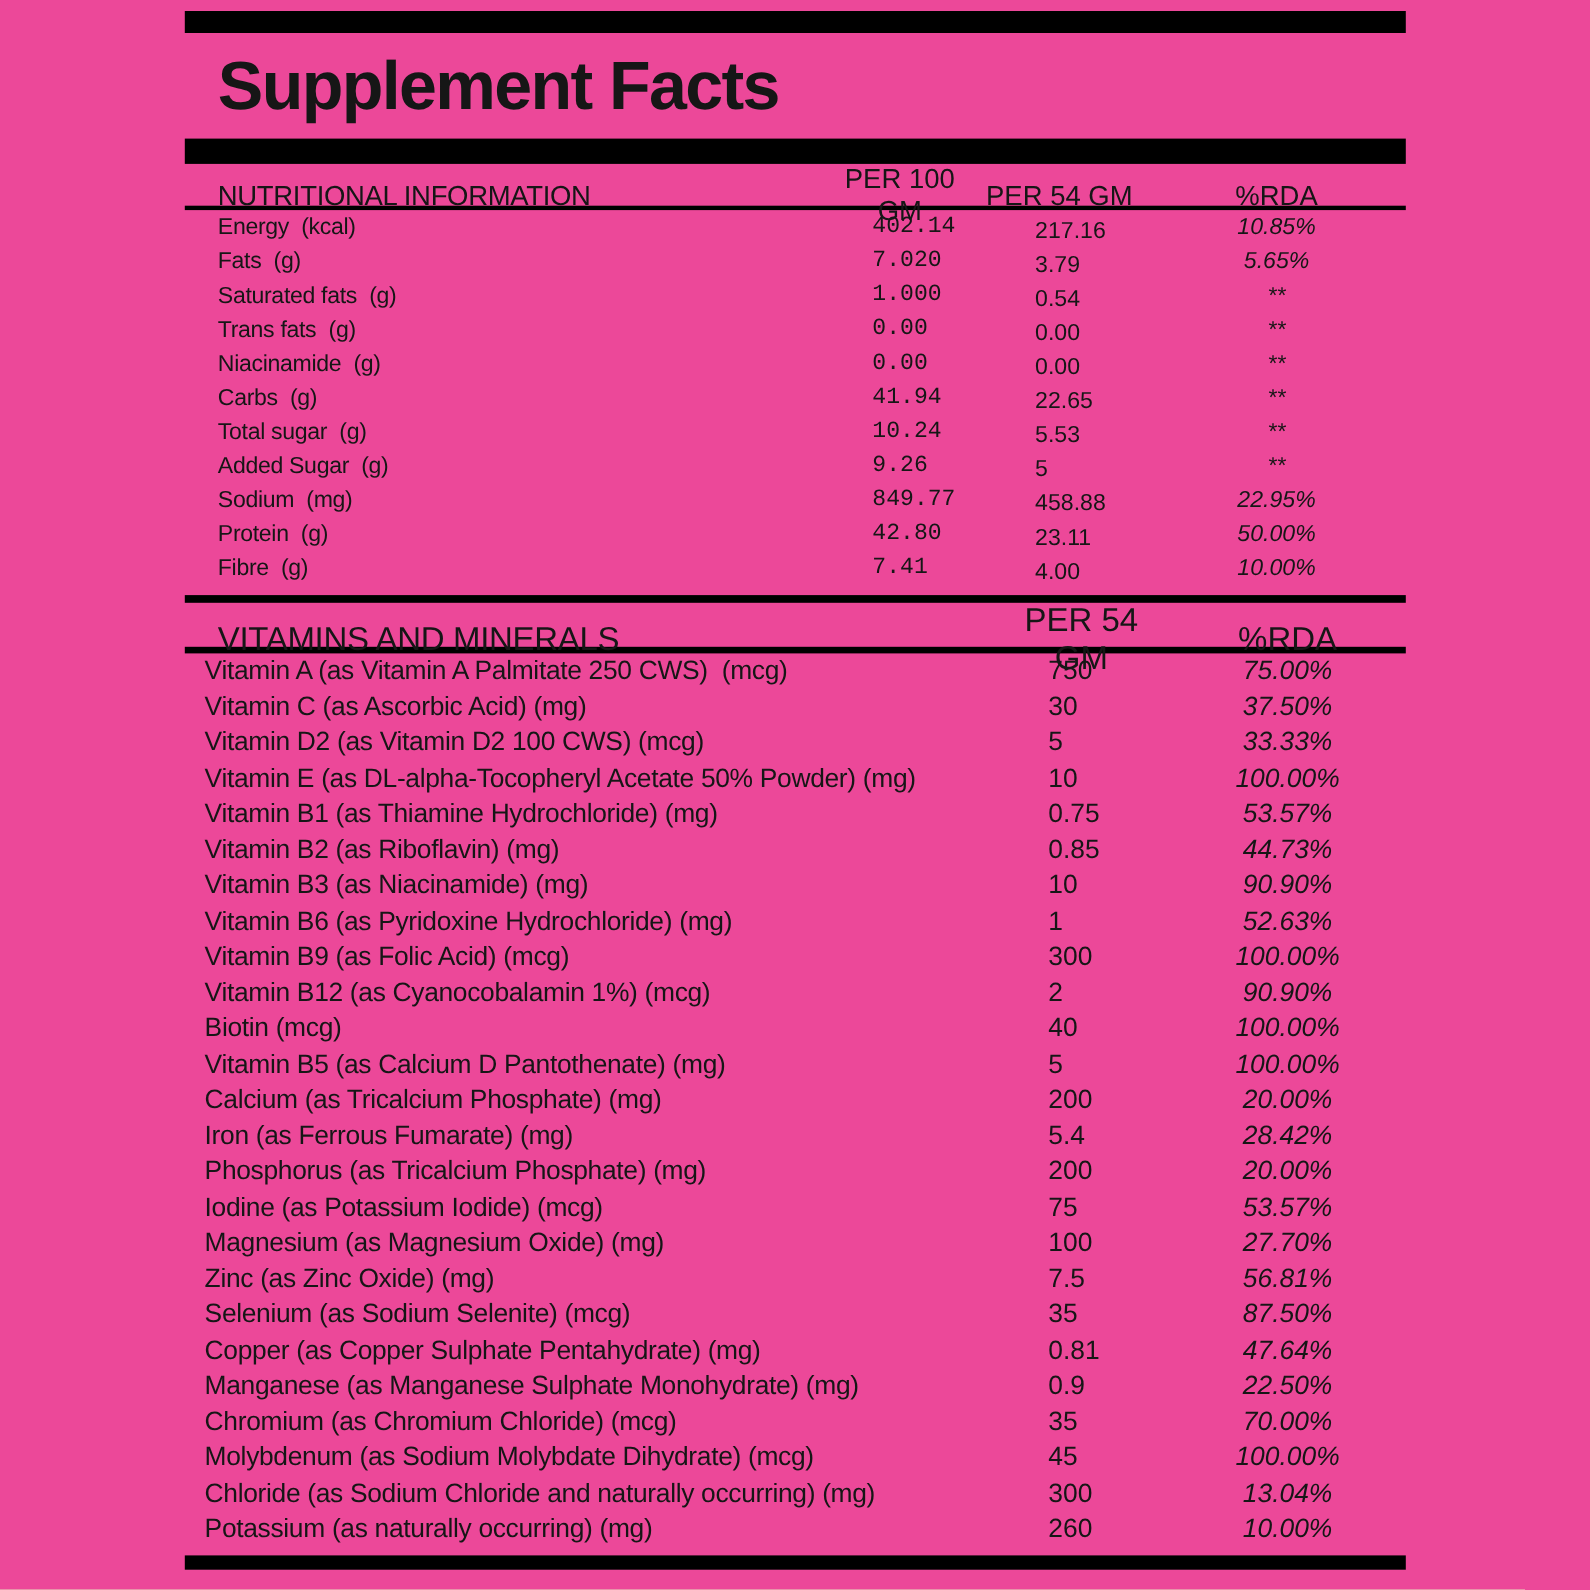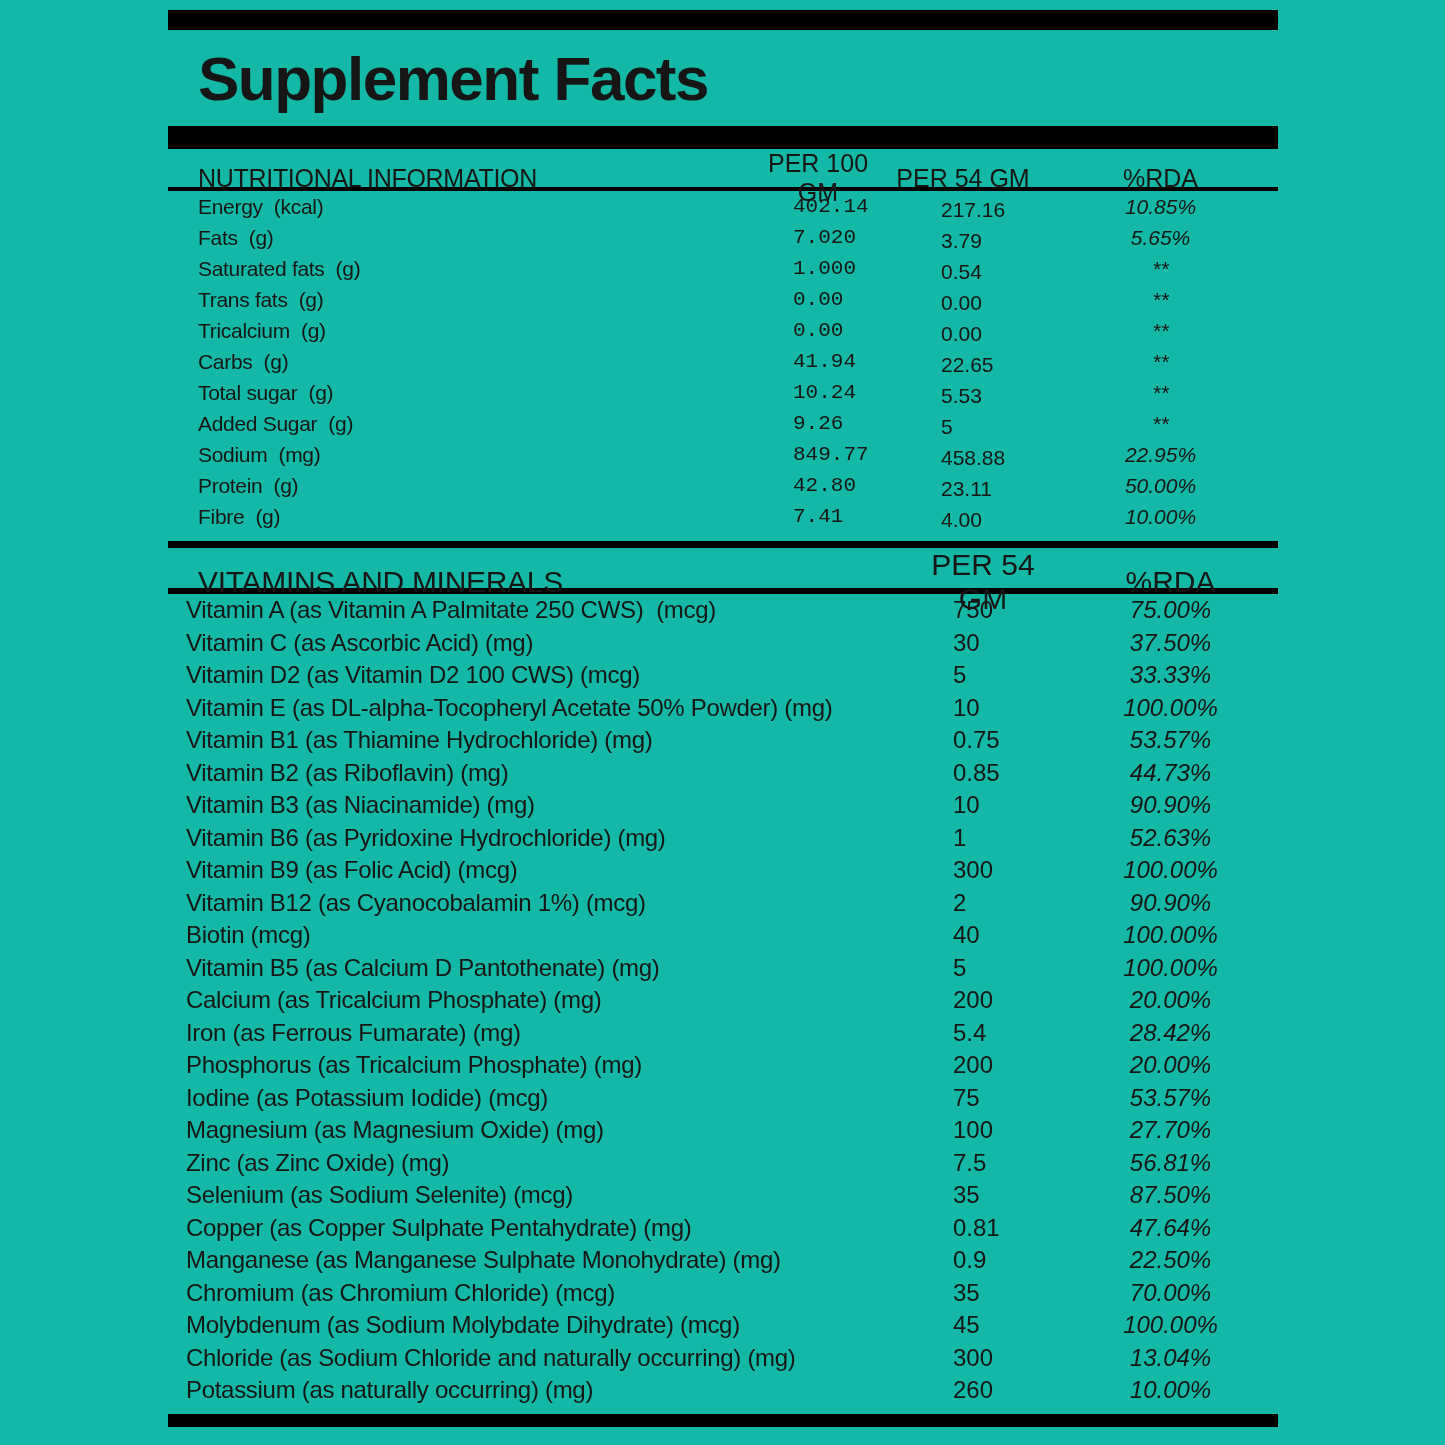--- a/index.html
+++ b/index.html
@@ -1,19 +1,19 @@
 <!DOCTYPE html>
 <html><head>
 <meta charset="utf-8">
 <style>
   html,body{margin:0;padding:0;background:#e6d2b8;}
   #canvas{
     position:relative;
     width:1445px;height:1445px;
-    background:#14b8a6;
+    background:#ec4899;
     font-family:"Liberation Sans",sans-serif;
     color:#161616;
     overflow:hidden;
   }
   .panel{position:absolute;left:168px;top:10px;width:1110px;}
   .bar{background:#000;}
   .bar.top{height:20px;}
   .bar.mid{height:23px;}
   .bar.bottom{height:13px;margin-top:7px;}
   .title{
@@ -107,21 +107,21 @@
           <div class="c-per54">0.54</div>
           <div class="c-rda">**</div>
         </div>
         <div class="row s1">
           <div class="c-label">Trans fats  (g)</div>
           <div class="c-per100">0.00</div>
           <div class="c-per54">0.00</div>
           <div class="c-rda">**</div>
         </div>
         <div class="row s1">
-          <div class="c-label">Tricalcium  (g)</div>
+          <div class="c-label">Niacinamide  (g)</div>
           <div class="c-per100">0.00</div>
           <div class="c-per54">0.00</div>
           <div class="c-rda">**</div>
         </div>
         <div class="row s1">
           <div class="c-label">Carbs  (g)</div>
           <div class="c-per100">41.94</div>
           <div class="c-per54">22.65</div>
           <div class="c-rda">**</div>
         </div>

